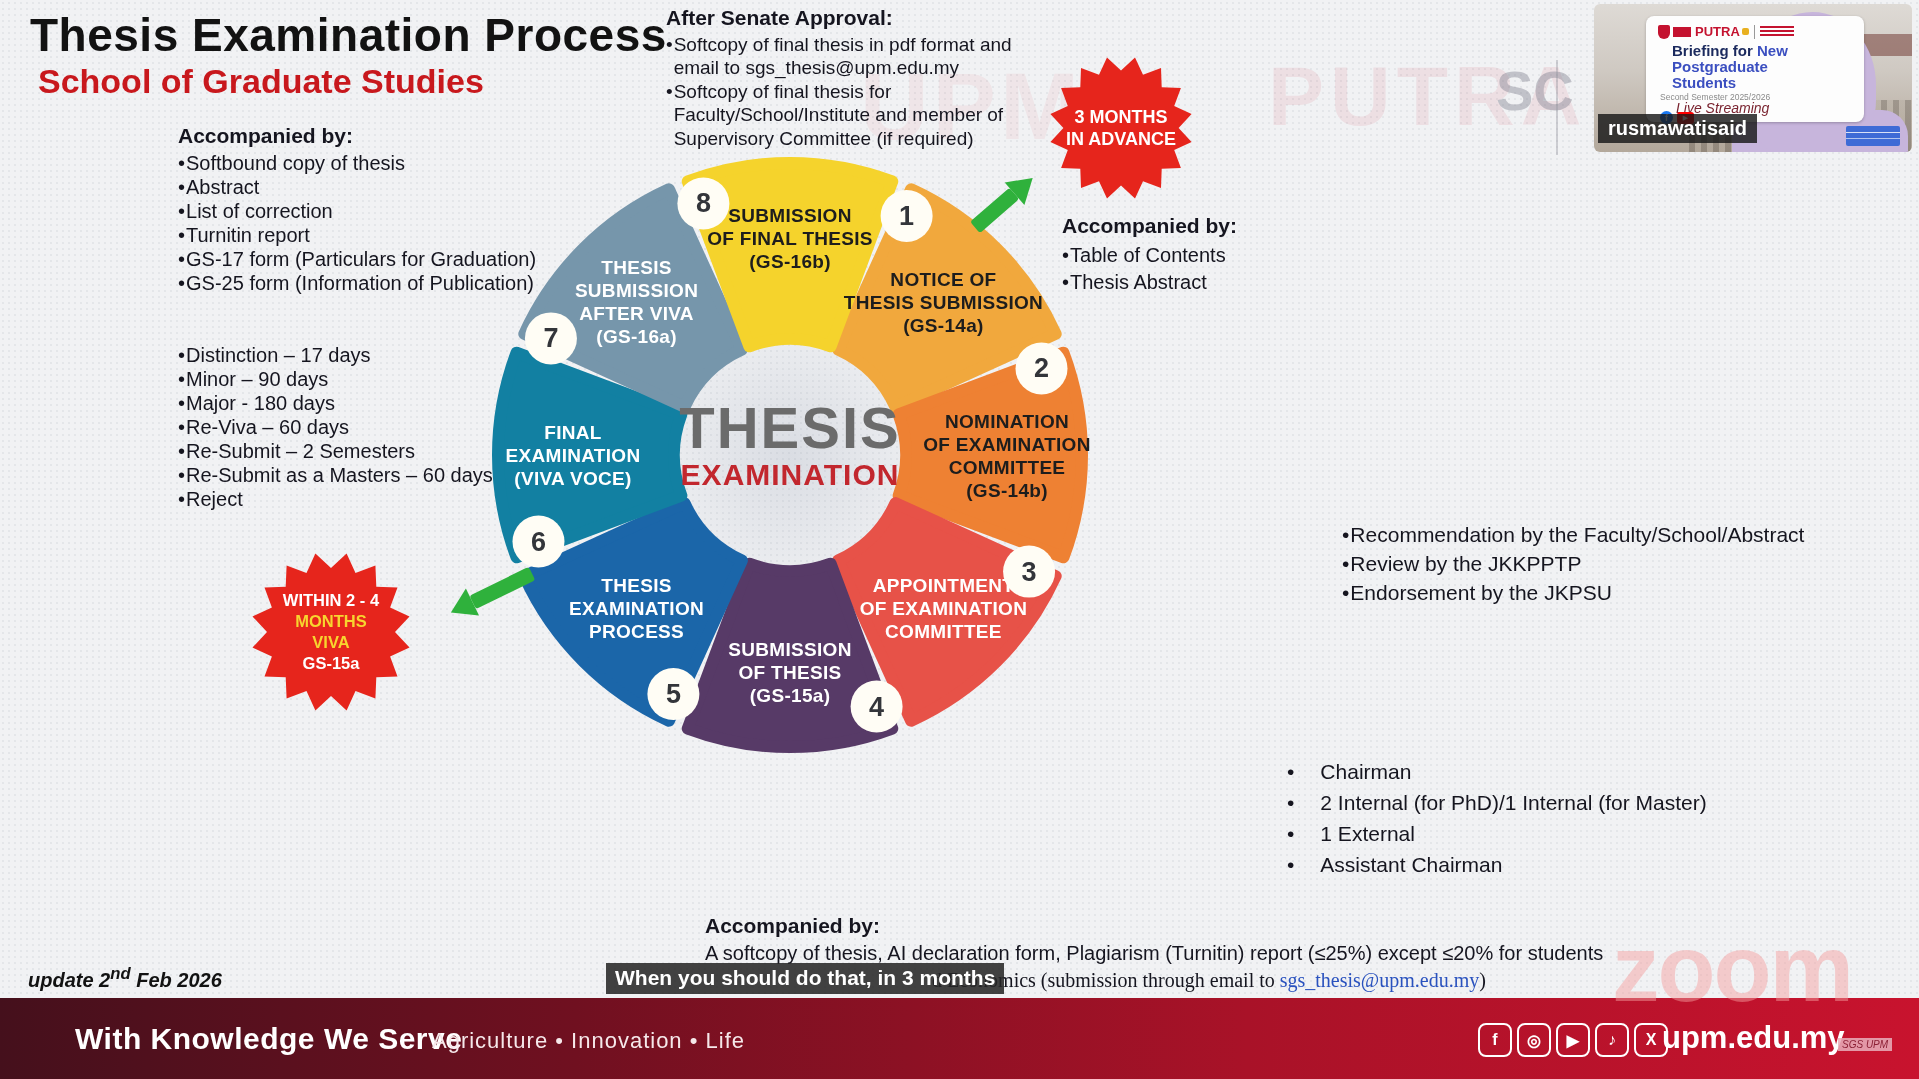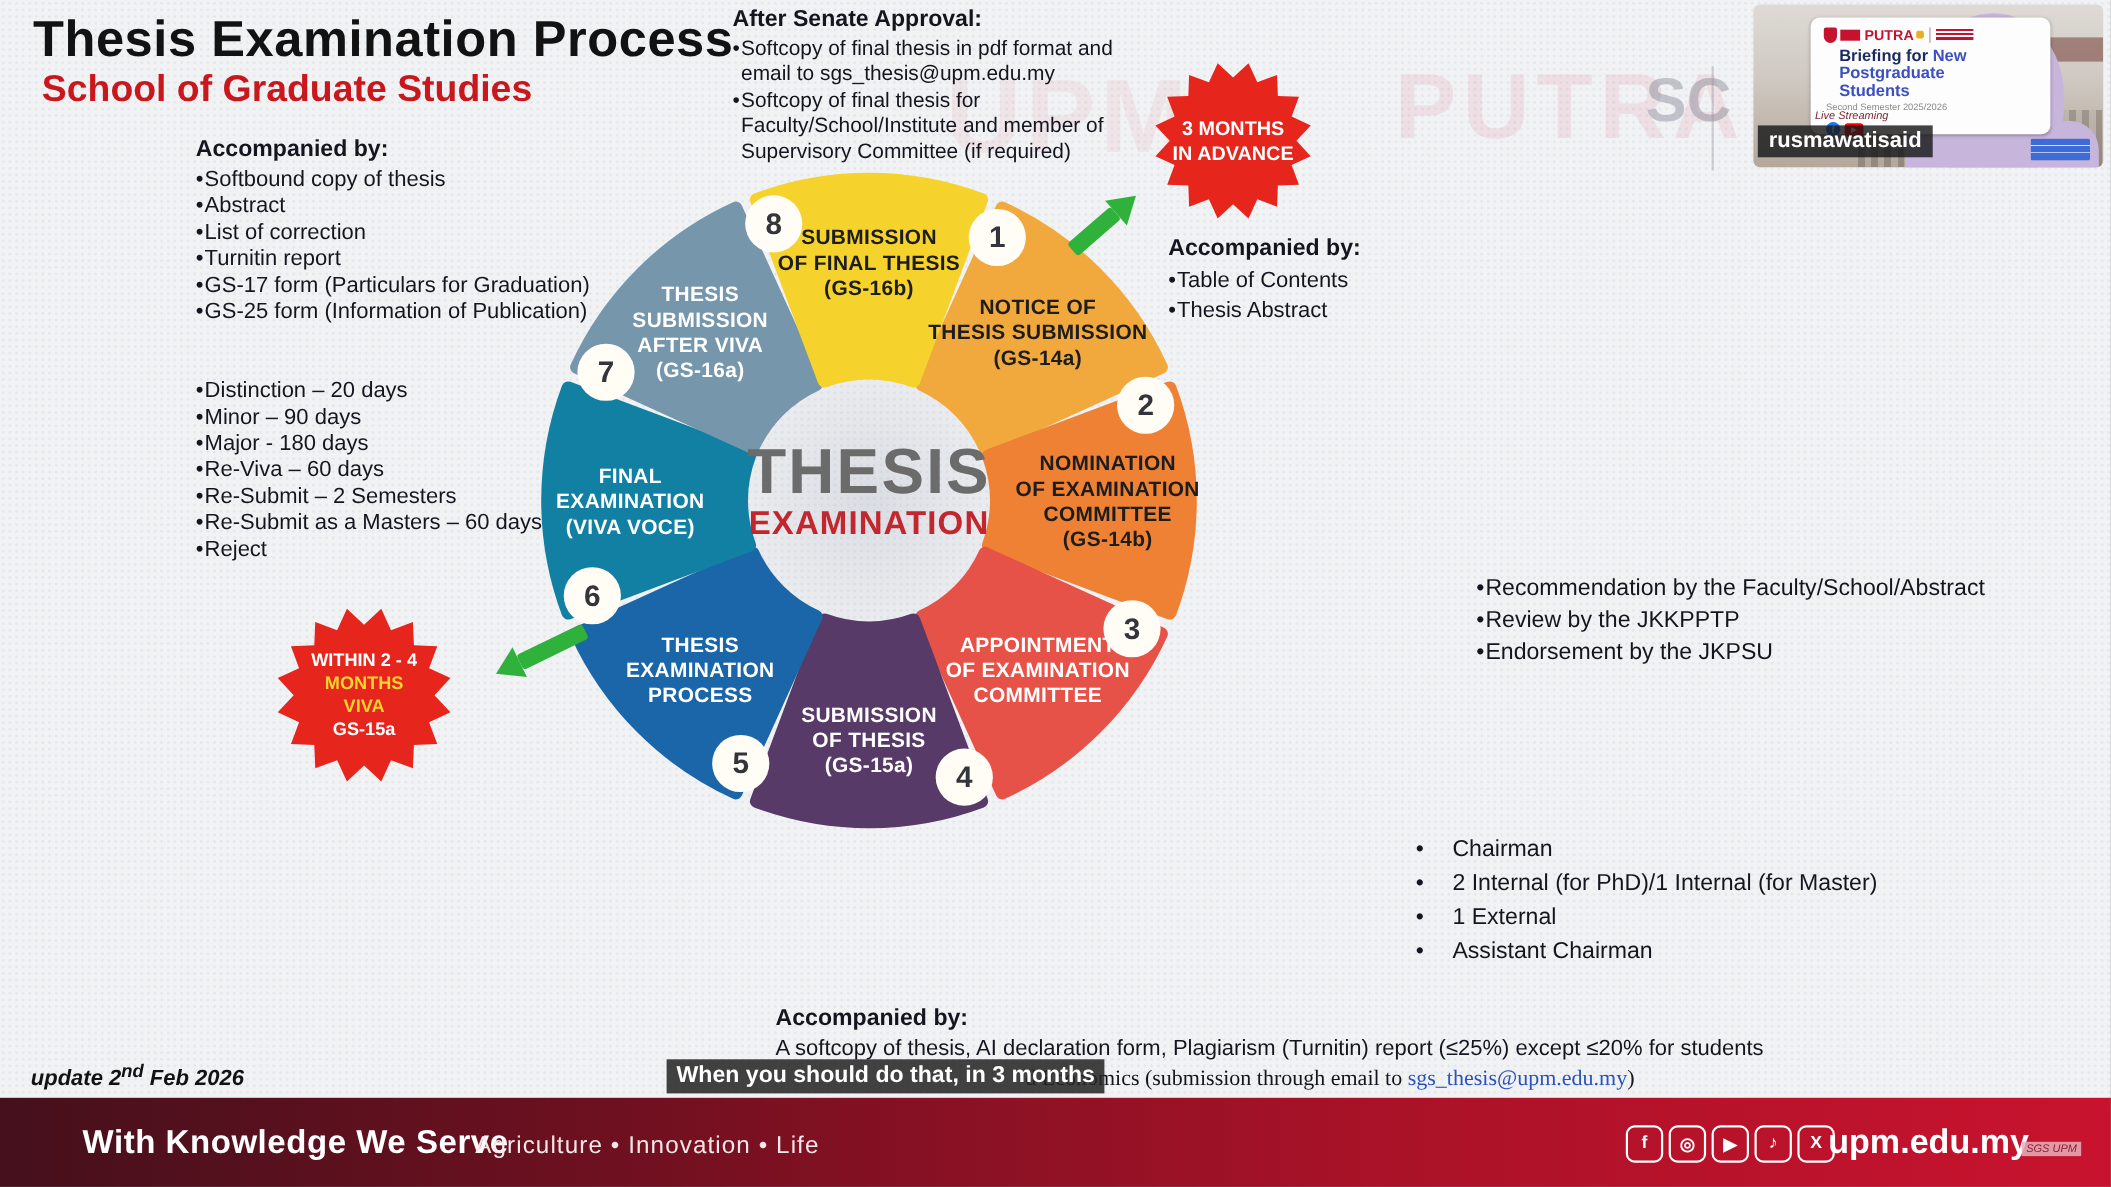--- a/index.html
+++ b/index.html
@@ -89,21 +89,21 @@
   .wc-logo-row{position:absolute;left:12px;top:8px;display:flex;align-items:center;}
   .wc-shield{width:12px;height:14px;background:#c4122f;border-radius:2px 2px 6px 6px;margin-right:3px;}
   .wc-minibox{width:18px;height:10px;background:#c4122f;margin-right:4px;}
   .wc-brand{color:#c4122f;font-weight:bold;font-size:13px;margin-right:2px;}
   .wc-dot{width:7px;height:7px;background:#e8b020;border-radius:2px;margin-right:5px;}
   .wc-div{width:1px;height:14px;background:#999;margin-right:5px;}
   .wc-microtext{width:34px;height:12px;background:repeating-linear-gradient(180deg,#c4122f 0 2px,transparent 2px 4px);}
   .wc-headline{position:absolute;left:26px;top:27px;font-size:15px;font-weight:bold;line-height:16px;}
   .wc-dark{color:#1b2a5e;} .wc-accent{color:#3b4fc0;}
   .wc-sem{position:absolute;left:14px;top:76px;font-size:8.5px;color:#8a8a8a;}
-  .wc-live{position:absolute;left:4px;top:84px;font-size:10px;font-style:italic;color:#7a2430;}
+  .wc-live{position:absolute;left:30px;top:84px;font-size:14px;font-style:italic;color:#7a2430;}
   .wc-icons{position:absolute;left:14px;top:95px;display:flex;align-items:center;}
   .wc-fb{width:13px;height:13px;border-radius:50%;background:#1877f2;color:#fff;font-size:9px;font-weight:bold;
     display:flex;align-items:center;justify-content:center;margin-right:4px;}
   .wc-yt{width:17px;height:12px;border-radius:3px;background:#f00;color:#fff;font-size:7px;
     display:flex;align-items:center;justify-content:center;}
   .wc-nametag{position:absolute;left:4px;top:110px;background:rgba(25,25,25,.82);color:#fff;
     font-size:20px;font-weight:bold;padding:3px 10px;}
   .wc-chip{position:absolute;left:252px;top:122px;width:54px;height:20px;background:#3e6bd6;border-radius:2px;
     background-image:linear-gradient(180deg,transparent 6px,rgba(255,255,255,.8) 6px,rgba(255,255,255,.8) 7px,transparent 7px,transparent 12px,rgba(255,255,255,.6) 12px,rgba(255,255,255,.6) 13px,transparent 13px);}
 </style>
@@ -146,21 +146,21 @@
         <div class="li">
           <span class="b">•</span>
           <span class="t">GS-25 form (Information of Publication)</span>
         </div>
       </div>
   </div>
   <div class="abs note tight" id="categories">
     <div>
         <div class="li">
           <span class="b">•</span>
-          <span class="t">Distinction – 20 days</span>
+          <span class="t">Distinction – 17 days</span>
         </div>
         <div class="li">
           <span class="b">•</span>
           <span class="t">Minor – 90 days</span>
         </div>
         <div class="li">
           <span class="b">•</span>
           <span class="t">Major - 180 days</span>
         </div>
         <div class="li">
@@ -346,20 +346,21 @@
   <div class="abs" id="bn-line2">
     <span>d Economics (submission through email to </span><a href="#" class="email">sgs_thesis@upm.edu.my</a><span>)</span>
   </div>
 
   <div class="abs" id="update-note">
     <span>update 2</span><sup>nd</sup><span> Feb 2026</span>
   </div>
 
   <div class="abs" id="caption">When you should do that, in 3 months</div>
 
+  <div class="abs wm-zoom">zoom</div>
 
   <div class="abs footer"></div>
   <div class="abs footer-slogan">With Knowledge We Serve</div>
   <div class="abs footer-tagline">Agriculture • Innovation • Life</div>
   <div class="abs sic-row" id="social-row">
       <div class="sic">f</div>
       <div class="sic">◎</div>
       <div class="sic">▶</div>
       <div class="sic">♪</div>
       <div class="sic">X</div>

